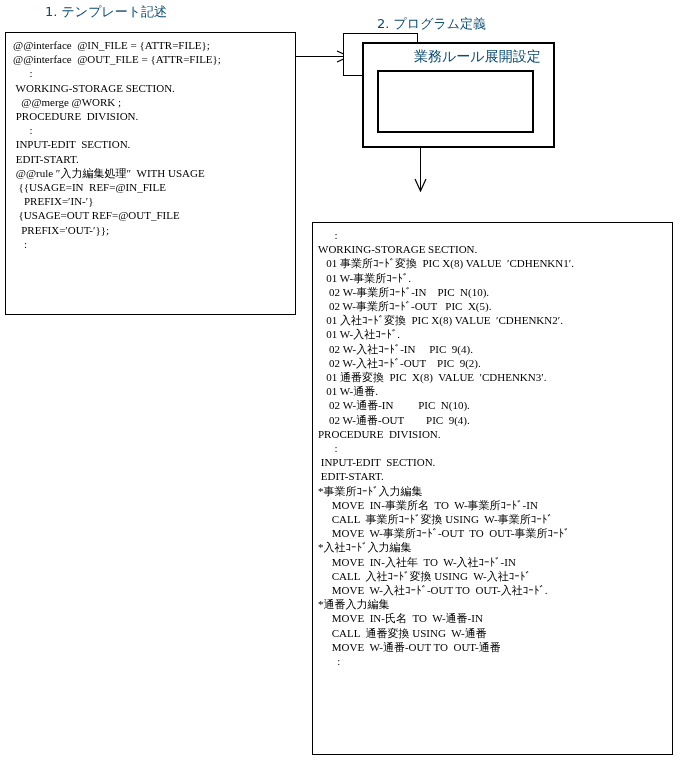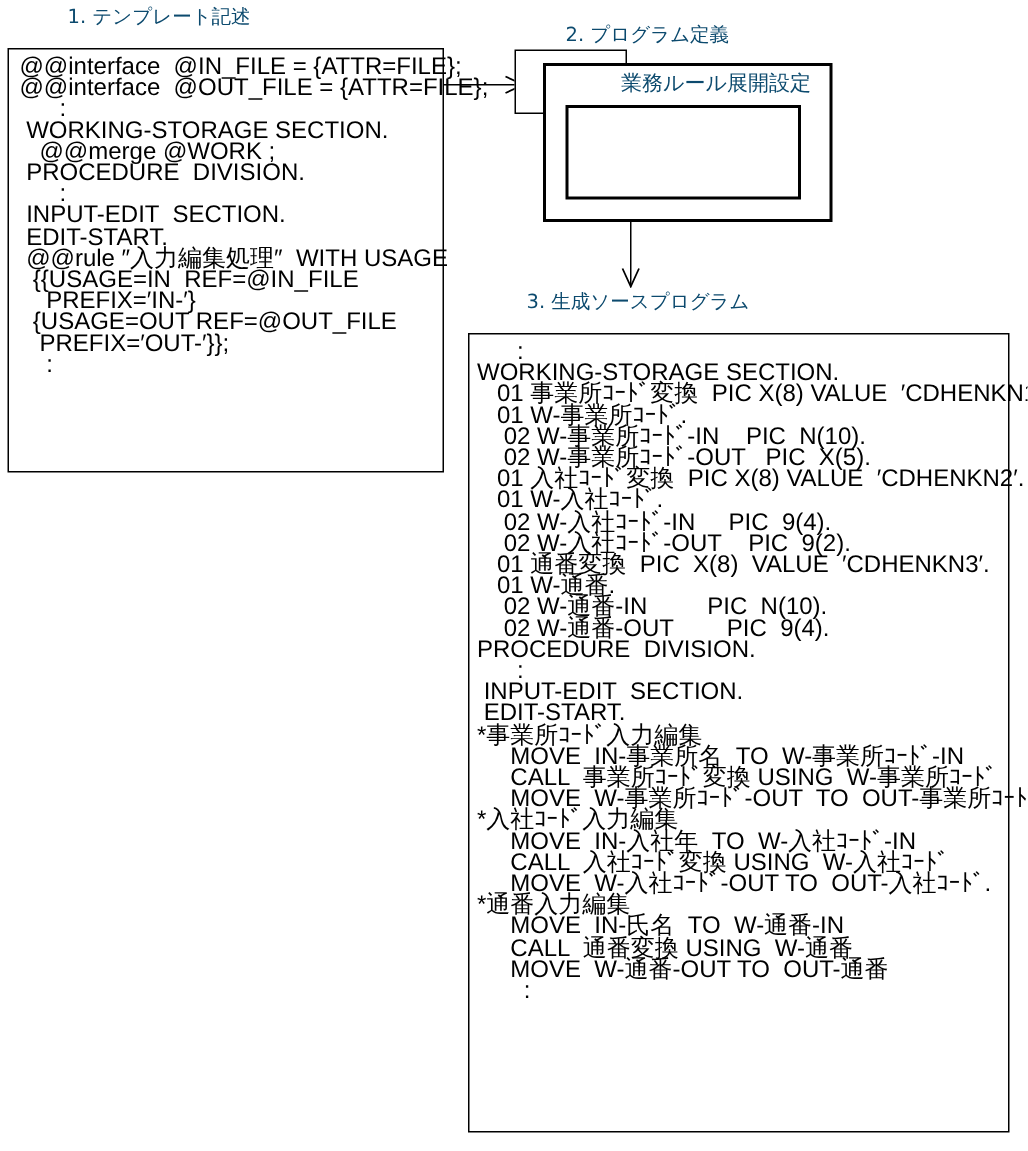--- a/index.html
+++ b/index.html
@@ -35,22 +35,22 @@
     border: 1px solid #000;
     background: #fff;
     box-sizing: border-box;
   }
   .box-thick {
     border-width: 2px;
   }
 
   .code {
     position: absolute;
-    font-family: Liberation Sans, sans-serif;
-    font-size: 16px;
+    font-family: Liberation Serif, serif;
+    font-size: 11px;
     line-height: 14.2px;
     white-space: pre;
     color: #000;
     letter-spacing: 0px;
   }
 
   .jp {
     position: absolute;
     font-family: "DejaVu Sans", sans-serif;
     white-space: pre;
@@ -130,21 +130,20 @@
   <div class="jp" id="box-2-title">業務ルール展開設定</div>
 
   <div class="box box-thick" id="box-2-inner"></div>
 
 
   <div id="arrow-v-line"></div>
   <svg id="arrow-v-head" viewBox="0 0 13 14">
     <polyline points="1,1 6.5,13 12,1" fill="none" stroke="#000" stroke-width="1.2"></polyline>
   </svg>
 
-  <div class="caption jp" id="cap-3">3. 生成ソースプログラム</div>
 
   <div class="box" id="box-3"></div>
 
   <div class="code" id="code-3">      :
 WORKING-STORAGE SECTION.
    01 事業所ｺｰﾄﾞ変換  PIC X(8) VALUE  ′CDHENKN1′.
    01 W-事業所ｺｰﾄﾞ.
     02 W-事業所ｺｰﾄﾞ-IN    PIC  N(10).
     02 W-事業所ｺｰﾄﾞ-OUT   PIC  X(5).
    01 入社ｺｰﾄﾞ変換  PIC X(8) VALUE  ′CDHENKN2′.

